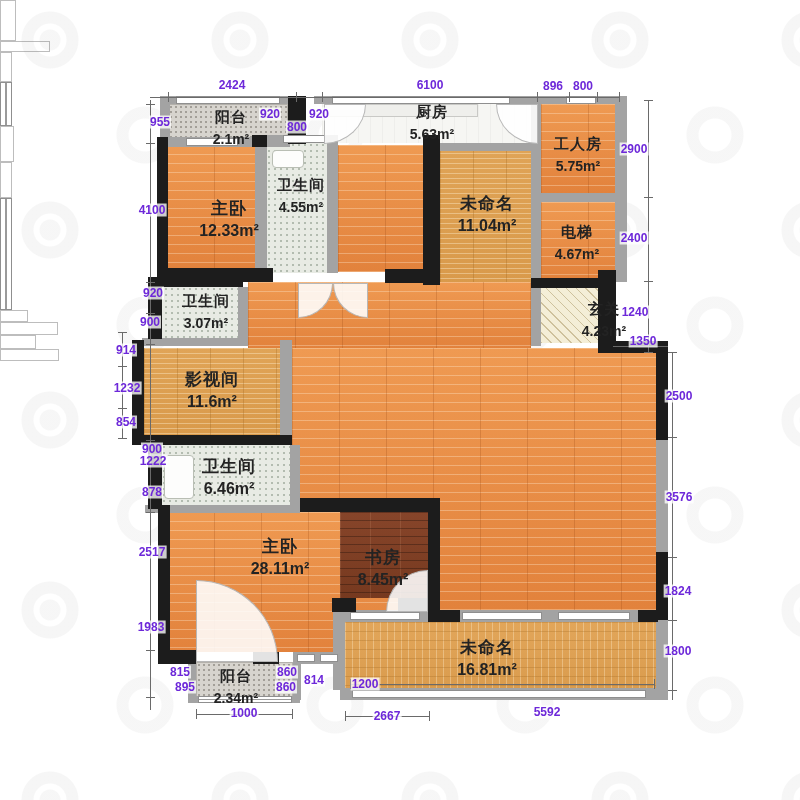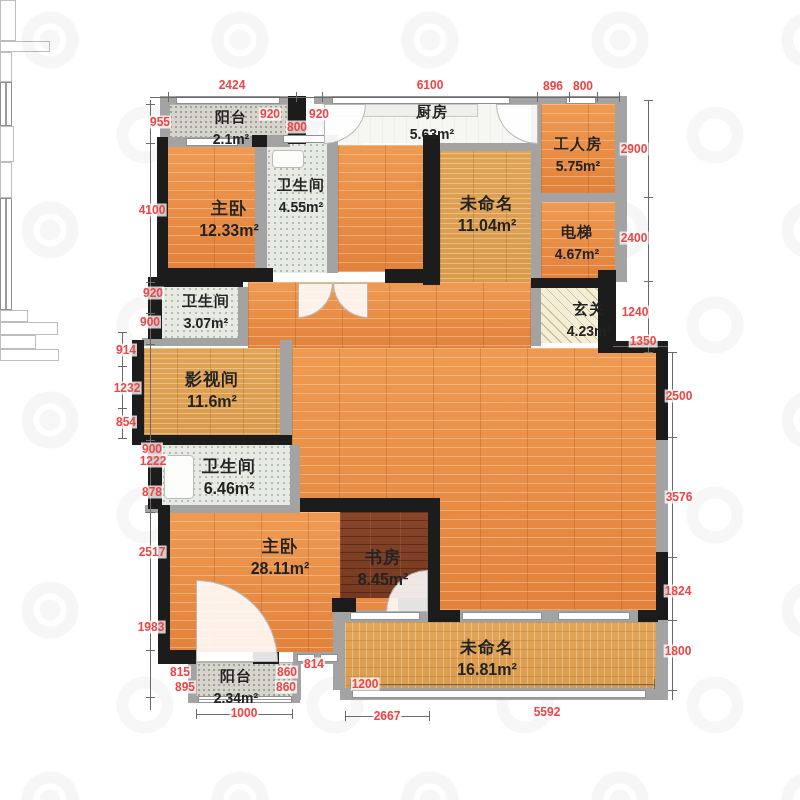--- a/index.html
+++ b/index.html
@@ -49,21 +49,21 @@
   .fl-kitchen{background:
       repeating-linear-gradient(90deg, rgba(0,0,0,.03) 0 1px, rgba(0,0,0,0) 1px 12px),
       #f6f6f3;}
   .counter{position:absolute;background:#efefec;border:1px solid #c9c9c6;z-index:6;}
   .fixture{position:absolute;background:#fdfdfc;border:1px solid #b9beb4;border-radius:4px;z-index:6;}
   
   .dline{background:#6a6a6a;z-index:20;}
   .tick{background:#6a6a6a;z-index:20;}
   
   .dim{position:absolute;z-index:22;transform:translate(-50%,-50%);
-       font-size:12px;font-weight:bold;color:#ef4444;background:rgba(255,255,255,.78);
+       font-size:12px;font-weight:bold;color:#6d28d9;background:rgba(255,255,255,.78);
        padding:0 1px;line-height:13px;white-space:nowrap;}
   .rlab{position:absolute;z-index:25;transform:translate(-50%,-50%);
         text-align:center;color:#232323;white-space:nowrap;line-height:22px;}
   .rlab .rn{font-size:17px;font-weight:bold;letter-spacing:1px;}
   .rlab .ra{font-size:16px;font-weight:bold;}
   .rlab-sm .rn{font-size:15px;}
   .rlab-sm .ra{font-size:14px;}
 </style>
 </head>
 <body>
@@ -238,21 +238,21 @@
   <span class="dim" style="left:126px;top:422px;">854</span>
   <span class="dim" style="left:152px;top:449px;">900</span>
   <span class="dim" style="left:153px;top:461px;">1222</span>
   <span class="dim" style="left:152px;top:492px;">878</span>
   <span class="dim" style="left:152px;top:552px;">2517</span>
   <span class="dim" style="left:151px;top:627px;">1983</span>
   <span class="dim" style="left:180px;top:672px;">815</span>
   <span class="dim" style="left:185px;top:687px;">895</span>
   <span class="dim" style="left:244px;top:713px;">1000</span>
   <span class="dim" style="left:287px;top:672px;">860</span>
-  <span class="dim" style="left:314px;top:664px;text-align:right;">814</span>
+  <span class="dim" style="left:314px;top:680px;text-align:right;">814</span>
   <span class="dim" style="left:286px;top:687px;">860</span>
   <span class="dim" style="left:320px;top:684px;margin-left:45px;">1200</span>
   <span class="dim" style="left:387px;top:716px;">2667</span>
   <span class="dim" style="left:547px;top:696px;margin-top:16px;">5592</span>
   <span class="dim" style="left:634px;top:149px;">2900</span>
   <span class="dim" style="left:634px;top:238px;">2400</span>
   <span class="dim" style="left:635px;top:312px;">1240</span>
   <span class="dim" style="left:643px;top:341px;">1350</span>
   <span class="dim" style="left:679px;top:396px;">2500</span>
   <span class="dim" style="left:679px;top:497px;">3576</span>
@@ -280,21 +280,21 @@
       <div class="ra">11.04m²</div>
     </div>
   <div class="rlab rlab-sm" style="left:578px;top:155px;">
     <div class="rn">工人房</div>
       <div class="ra">5.75m²</div>
     </div>
   <div class="rlab rlab-sm" style="left:577px;top:243px;">
     <div class="rn">电梯</div>
       <div class="ra">4.67m²</div>
     </div>
-  <div class="rlab rlab-sm" style="left:589px;top:320px;">
+  <div class="rlab rlab-sm" style="left:604px;top:320px;">
     <div class="rn">玄关</div>
       <div class="ra">4.23m²</div>
     </div>
   <div class="rlab rlab-sm" style="left:206px;top:312px;">
     <div class="rn">卫生间</div>
       <div class="ra">3.07m²</div>
     </div>
   <div class="rlab" style="left:212px;top:391px;">
     <div class="rn">影视间</div>
       <div class="ra">11.6m²</div>

